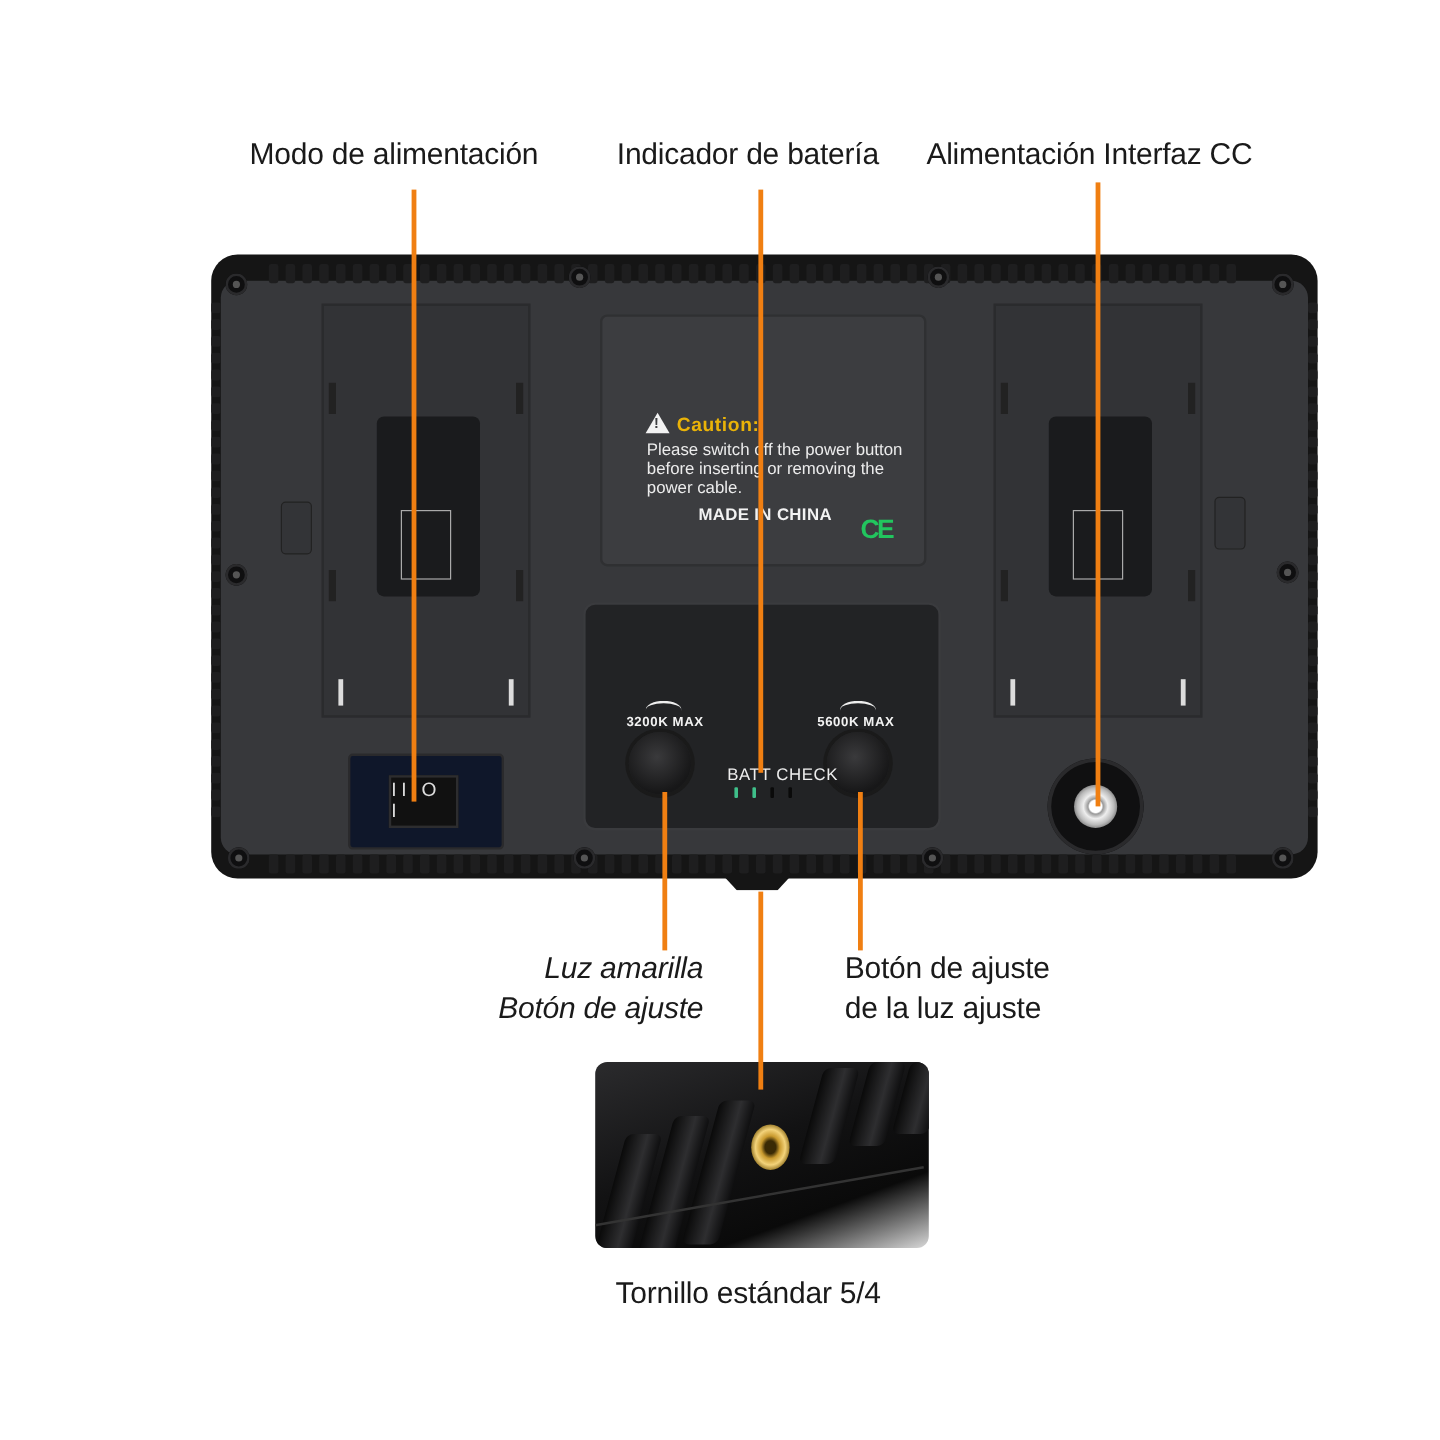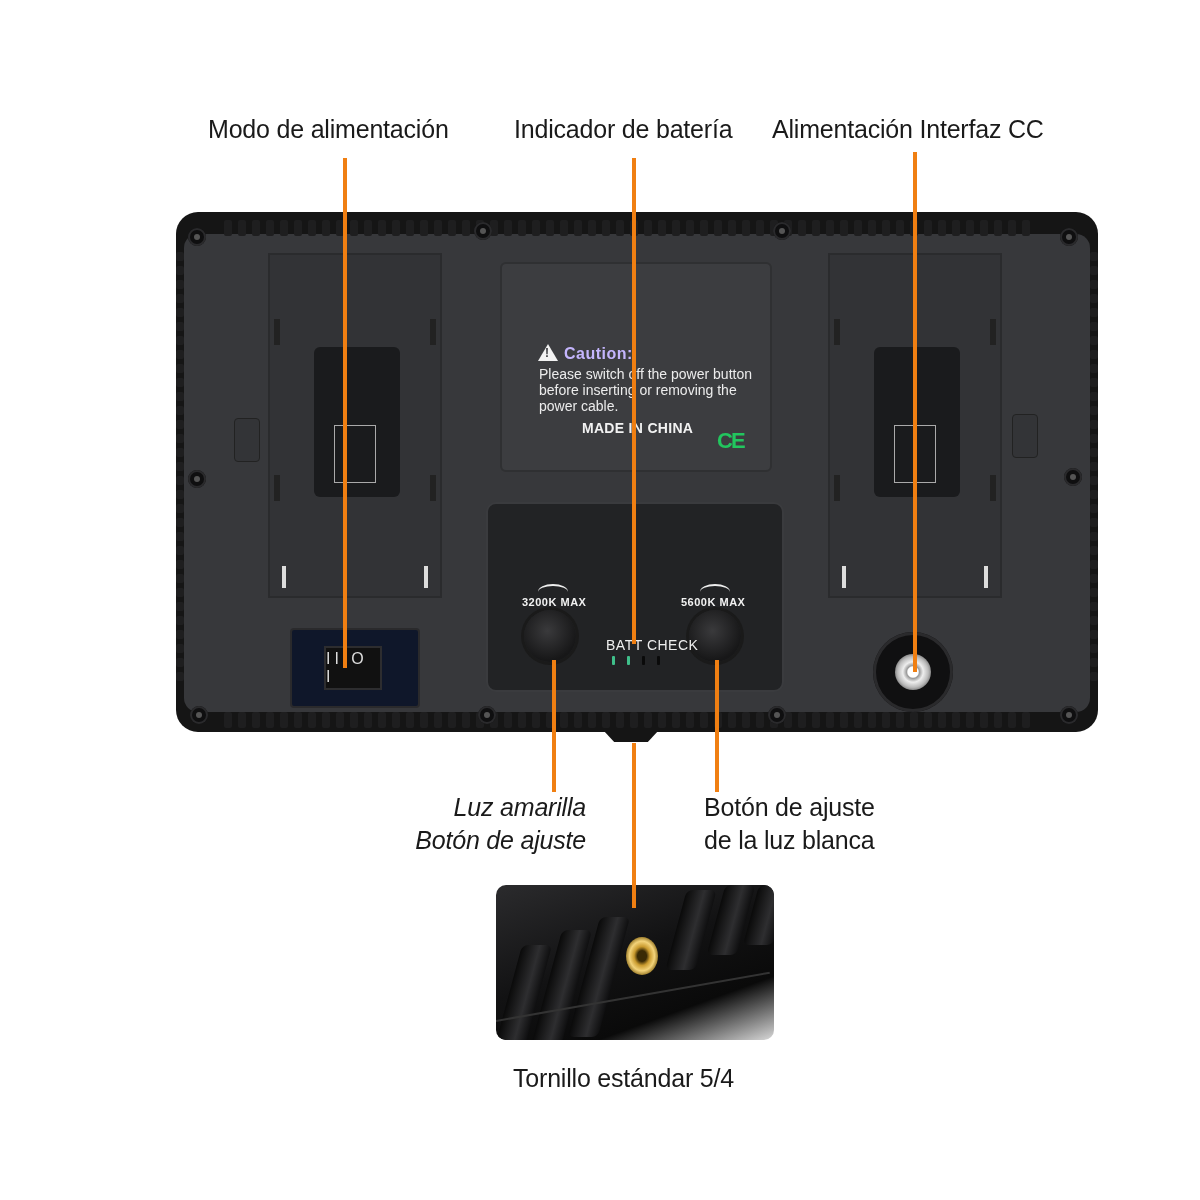--- a/index.html
+++ b/index.html
@@ -16,21 +16,21 @@
     .fin-v { width: 8px; height: 9px; background: #1e1e1f; border-radius: 2px; }
     .screw { position: absolute; width: 18px; height: 18px; border-radius: 50%; background: #0f0f10; box-shadow: inset 0 0 0 2px #2a2a2c; }
     .screw::after { content: ""; position: absolute; left: 6px; top: 6px; width: 6px; height: 6px; border-radius: 50%; background: #555; }
     .bay { position: absolute; width: 174px; height: 345px; background: #323336; border: 2px solid #2a2b2d; box-sizing: border-box; }
     .bay-label { position: absolute; left: 44px; top: 92px; width: 86px; height: 150px; background: #1a1b1d; border-radius: 6px; }
     .bay-label .tri { position: absolute; left: 20px; top: 78px; width: 40px; height: 56px; border: 1px solid #aaa; }
     .bay-tab { position: absolute; width: 6px; height: 26px; background: #222; }
     .bay-pin { position: absolute; bottom: 8px; width: 4px; height: 22px; background: #ddd; }
     .clip { position: absolute; width: 24px; height: 42px; border: 1px solid #222; border-radius: 4px; background: #333437; }
     .caution-plate { position: absolute; left: 500px; top: 262px; width: 272px; height: 210px; background: #3c3d40; border: 2px solid #2f3032; border-radius: 6px; box-sizing: border-box; }
-    .caution-title { position: absolute; left: 36px; top: 80px; color: #c4b5fd; font-size: 16px; font-weight: bold; letter-spacing: 0.5px; }
+    .caution-title { position: absolute; left: 36px; top: 80px; color: #eab308; font-size: 16px; font-weight: bold; letter-spacing: 0.5px; }
     .caution-body { position: absolute; left: 37px; top: 102px; color: #ececec; font-size: 14px; line-height: 16px; width: 220px; }
     .made-in { position: absolute; left: 80px; top: 156px; color: #f2f2f2; font-size: 14px; font-weight: bold; letter-spacing: 0.3px; }
     .ce-mark { position: absolute; left: 215px; top: 164px; color: #22c55e; font-size: 22px; font-weight: bold; letter-spacing: -2px; }
     .warn-icon { display: inline-block; width: 0; height: 0; border-left: 10px solid transparent; border-right: 10px solid transparent; border-bottom: 17px solid #f2f2f2; position: relative; vertical-align: -2px; margin-right: 6px; }
     .warn-icon::after { content: "!"; position: absolute; left: -3px; top: 2px; color: #3c3d40; font-size: 12px; font-weight: bold; }
     .control-plate { position: absolute; left: 486px; top: 502px; width: 298px; height: 190px; background: #222325; border: 2px solid #3a3b3e; border-radius: 10px; box-sizing: border-box; }
     .knob { position: absolute; width: 52px; height: 52px; border-radius: 50%; background: radial-gradient(circle at 45% 40%, #3a3a3c, #171718 70%); box-shadow: 0 0 0 3px #1a1a1a; }
     .knob-label { position: absolute; color: #f2f2f2; font-size: 11px; font-weight: bold; letter-spacing: 0.5px; }
     .arrow-arc { position: absolute; width: 30px; height: 14px; border-top: 2px solid #eee; border-radius: 50% 50% 0 0; }
     .batt-label { position: absolute; left: 606px; top: 637px; color: #eee; font-size: 14px; letter-spacing: 0.5px; }
@@ -315,21 +315,21 @@
   </div>
 
 <div class="bottom-notch"></div>
 
 <div class="label right" style="left:398px; top:791px; width:188px;font-style:italic;">
   <div>Luz amarilla</div>
   <div>Botón de ajuste</div>
 </div>
 <div class="label left" style="left:704px; top:791px;">
   <div>Botón de ajuste</div>
-  <div>de la luz blanca</div>
+  <div>de la luz ajuste</div>
 </div>
 
 <div class="photo">
   <div class="pfin" style="left:10px; top:60px; transform:skewX(-15deg);"></div>
   <div class="pfin" style="left:50px; top:45px; transform:skewX(-15deg);"></div>
   <div class="pfin" style="left:88px; top:32px; transform:skewX(-15deg);"></div>
   <div class="pfin" style="left:180px; top:5px; transform:skewX(-15deg); height:80px;"></div>
   <div class="pfin" style="left:220px; top:0px; transform:skewX(-15deg); height:70px;"></div>
   <div class="pfin" style="left:255px; top:0px; transform:skewX(-15deg); height:60px;"></div>
   <div class="screw-hole"></div>

